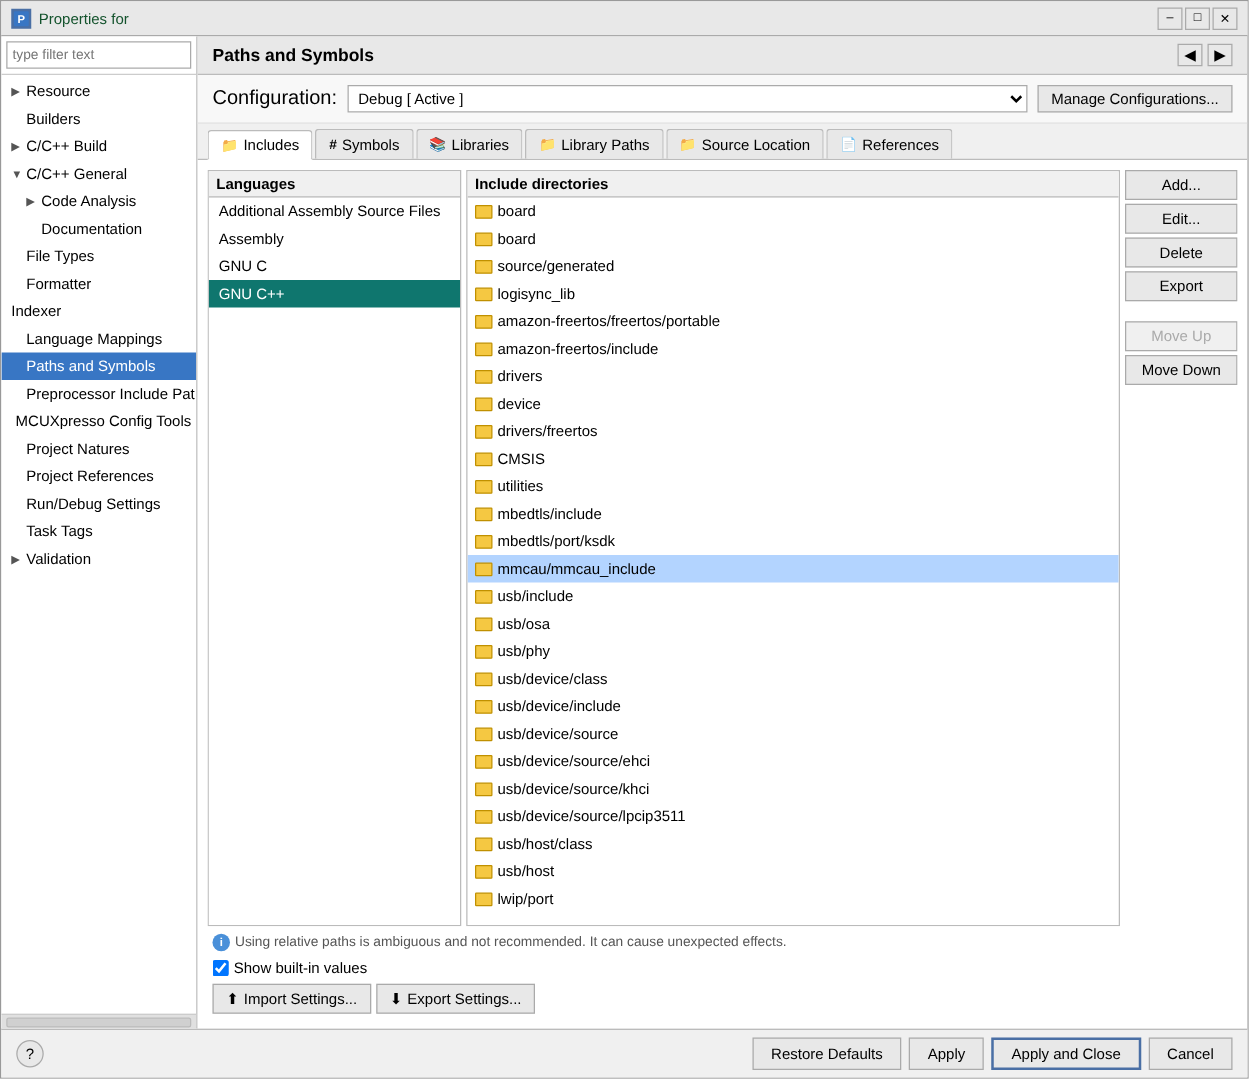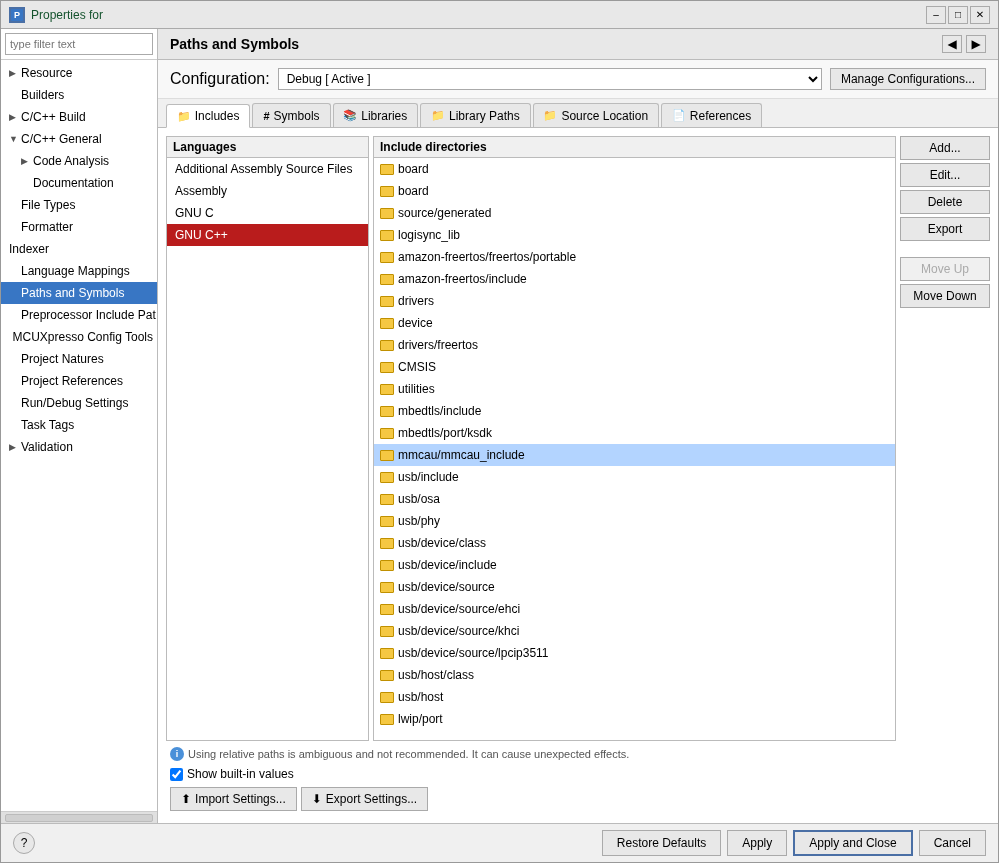--- a/index.html
+++ b/index.html
@@ -236,21 +236,21 @@
       padding: 3px 6px;
       font-size: 12px;
       font-weight: bold;
     }
     .lang-item {
       padding: 2px 8px;
       cursor: pointer;
       font-size: 12px;
       line-height: 18px;
     }
-    .lang-item.selected { background: #b91c1c; color: white; }
+    .lang-item.selected { background: #0f766e; color: white; }
 
     .dirs-panel {
       flex: 1;
       border: 1px solid #bbb;
       background: #fff;
       overflow-y: auto;
     }
     .dirs-panel-header {
       background: #f0f0f0;
       border-bottom: 1px solid #bbb;

